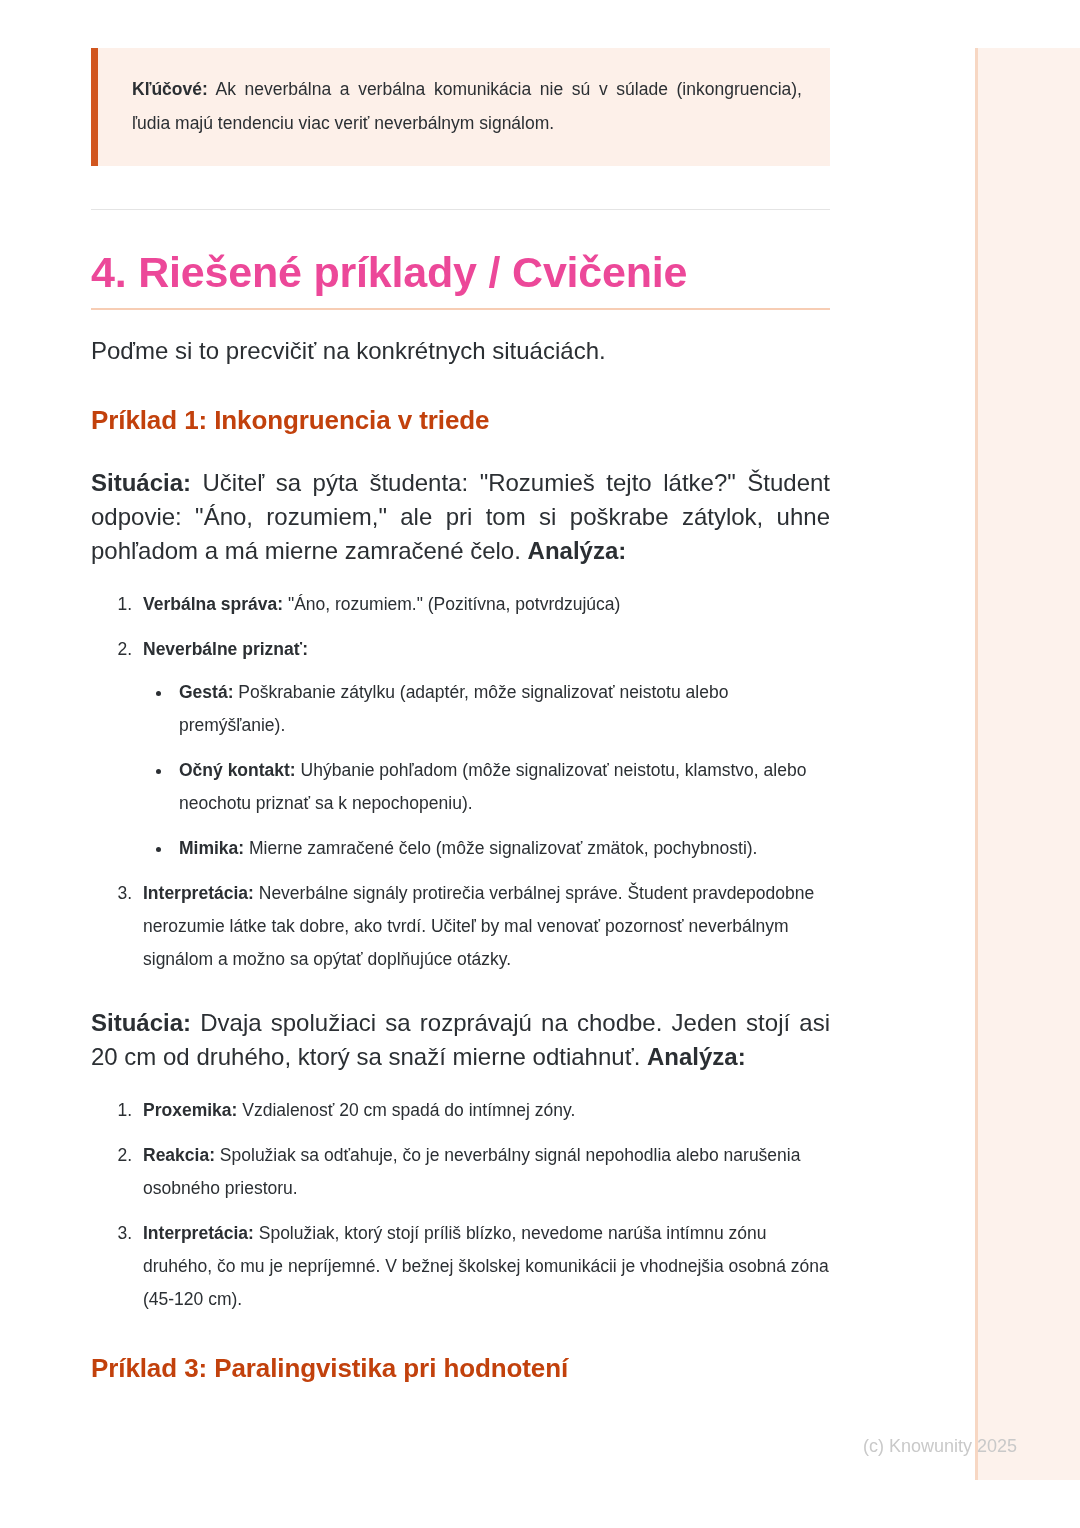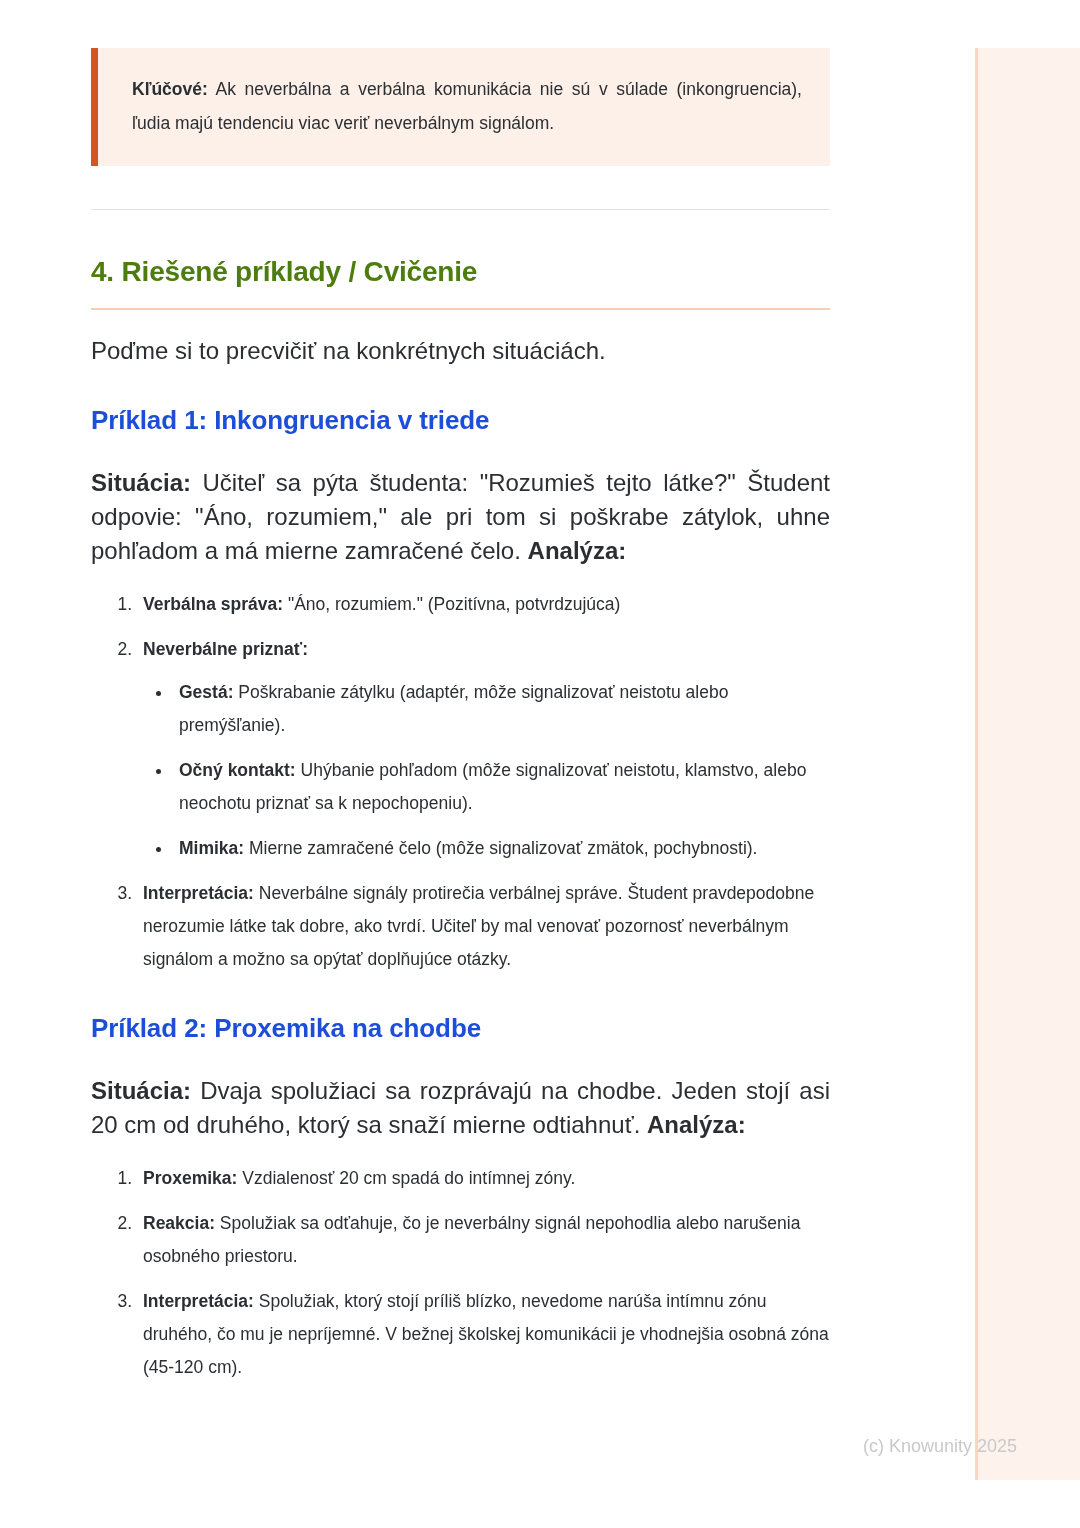--- a/index.html
+++ b/index.html
@@ -56,39 +56,39 @@
   
   .rule {
     height: 1px;
     background: #e4e4e4;
     border: 0;
     margin: 43px 0 0 0;
   }
 
   
   h2.sec-title {
-    font-size: 28px;
+    font-size: 43px;
     line-height: 40px;
     font-weight: bold;
-    color: #4d7c0f;
+    color: #ec4899;
     margin: 42px 0 0 0;
     letter-spacing: -0.2px;
   }
   .sec-underline {
     height: 2px;
     background: #f7cdb4;
     margin-top: 16px;
     width: 100%;
   }
 
   h3.ex-title {
     font-size: 26px;
     line-height: 32px;
     font-weight: bold;
-    color: #1d4ed8;
+    color: #c2410c;
     margin: 36px 0 0 0;
     letter-spacing: -0.1px;
   }
 
   
   p.body {
     font-size: 24px;
     line-height: 34px;
     margin: 24px 0 0 0;
     text-align: justify;
@@ -168,32 +168,32 @@
         <li><b>Gestá:</b><span> Poškrabanie zátylku (adaptér, môže signalizovať neistotu alebo premýšľanie).</span></li>
         <li><b>Očný kontakt:</b><span> Uhýbanie pohľadom (môže signalizovať neistotu, klamstvo, alebo neochotu priznať sa k nepochopeniu).</span></li>
         <li><b>Mimika:</b><span> Mierne zamračené čelo (môže signalizovať zmätok, pochybnosti).</span></li>
       </ul>
     </li>
     <li>
       <b>Interpretácia:</b><span> Neverbálne signály protirečia verbálnej správe. Študent pravdepodobne nerozumie látke tak dobre, ako tvrdí. Učiteľ by mal venovať pozornosť neverbálnym signálom a možno sa opýtať doplňujúce otázky.</span>
     </li>
   </ol>
 
-  <h3 class="ex-title">Príklad 2: Proxemika na chodbe</h3>
 
   <p class="body lead"><b>Situácia:</b><span> Dvaja spolužiaci sa rozprávajú na chodbe. Jeden stojí asi 20 cm od druhého, ktorý sa snaží mierne odtiahnuť. </span><b>Analýza:</b></p>
 
   <ol class="steps">
     <li>
       <b>Proxemika:</b><span> Vzdialenosť 20 cm spadá do intímnej zóny.</span>
     </li>
     <li>
       <b>Reakcia:</b><span> Spolužiak sa odťahuje, čo je neverbálny signál nepohodlia alebo narušenia osobného priestoru.</span>
     </li>
     <li>
       <b>Interpretácia:</b><span> Spolužiak, ktorý stojí príliš blízko, nevedome narúša intímnu zónu druhého, čo mu je nepríjemné. V bežnej školskej komunikácii je vhodnejšia osobná zóna (45-120 cm).</span>
     </li>
   </ol>
 
+  <h3 class="ex-title">Príklad 3: Paralingvistika pri hodnotení</h3>
 
 </div>
 
 <div id="watermark">(c) Knowunity 2025</div>
 
 </body></html>

